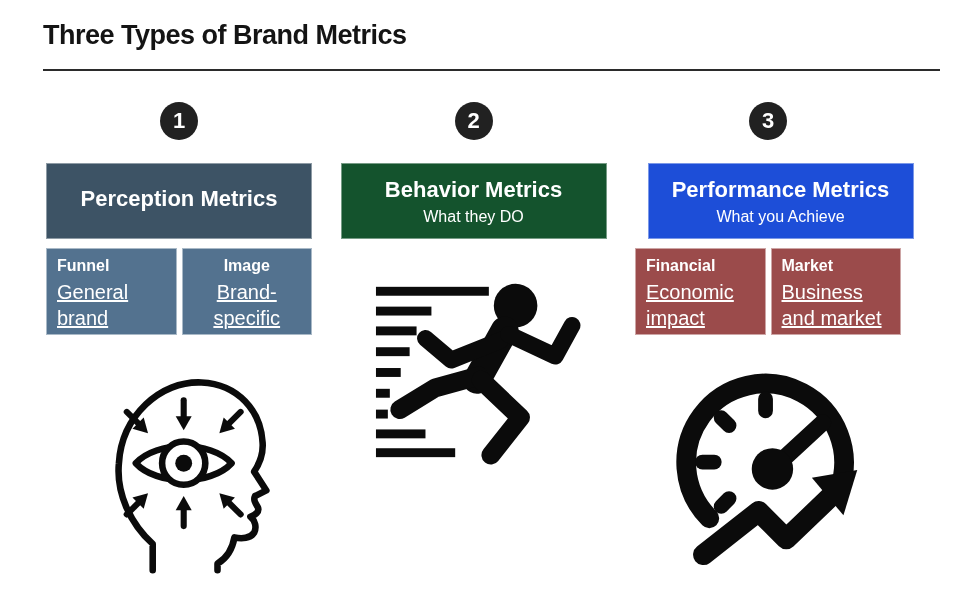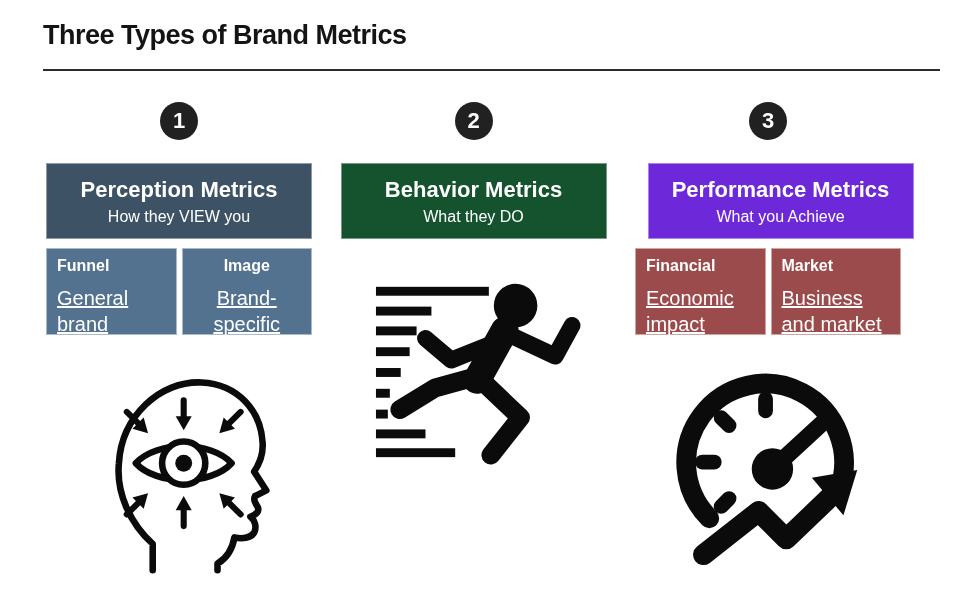--- a/index.html
+++ b/index.html
@@ -29,39 +29,38 @@
     display:flex; flex-direction:column; justify-content:center; align-items:center;
     color:#ffffff; text-align:center; border:1px solid rgba(255,255,255,0.42);
   }
   .header-title { font-size:22px; font-weight:bold; margin-bottom:5px; }
   .header-sub   { font-size:16px; }
   .sub-row { display:flex; gap:5px; margin-top:9px; width:100%; }
   .sub-box {
     flex:1; height:87px; box-sizing:border-box; padding:8px 10px;
     color:#ffffff; border:1px solid rgba(255,255,255,0.5);
   }
-  .sub-title { font-size:16px; font-weight:bold; margin-bottom:11px; }
+  .sub-title { font-size:16px; font-weight:bold; margin-bottom:5px; }
   .sub-body  { font-size:20px; line-height:1.28;text-decoration:underline; }
   .icon-wrap { margin-top:22px; height:218px; display:flex; align-items:center; justify-content:center; }
   svg { display:block; }
 </style>
 </head>
 <body>
 
 <div class="slide">
   <div class="slide-title">Three Types of Brand Metrics</div>
   <div class="title-rule"></div>
 
   <div class="columns">
 
     <div class="column">
       <div class="num-circle">1</div>
       <div class="header-box" style="background-color: rgb(61, 83, 101);">
         <div class="header-title">Perception Metrics</div>
-        <div class="header-sub">How they VIEW you</div>
       </div>
       <div class="sub-row">
         <div class="sub-box" style="background-color: rgb(83, 114, 143);">
           <div class="sub-title">Funnel</div>
           <div class="sub-body">General brand health metrics</div>
         </div>
         <div class="sub-box" style="background-color: rgb(83, 114, 143); text-align: center;">
           <div class="sub-title">Image</div>
           <div class="sub-body">Brand-specific attributes</div>
         </div>
@@ -114,21 +113,21 @@
             <path d="M 150 66 L 197 88 L 214 57" stroke-width="17"></path>
             <path d="M 120 108 L 76 120 L 40 142" stroke-width="19"></path>
             <path d="M 122 112 L 162 150 L 132 188" stroke-width="19"></path>
           </g>
         </svg>
       </div>
     </div>
 
     <div class="column">
       <div class="num-circle">3</div>
-      <div class="header-box" style="background-color: #6d28d9; margin-left: 25px;">
+      <div class="header-box" style="background-color: #1d4ed8; margin-left: 25px;">
         <div class="header-title">Performance Metrics</div>
         <div class="header-sub">What you Achieve</div>
       </div>
       <div class="sub-row">
         <div class="sub-box" style="background-color: rgb(155, 75, 75);">
           <div class="sub-title">Financial</div>
           <div class="sub-body">Economic impact (P&amp;L)</div>
         </div>
         <div class="sub-box" style="background-color: rgb(155, 75, 75);">
           <div class="sub-title">Market</div>

